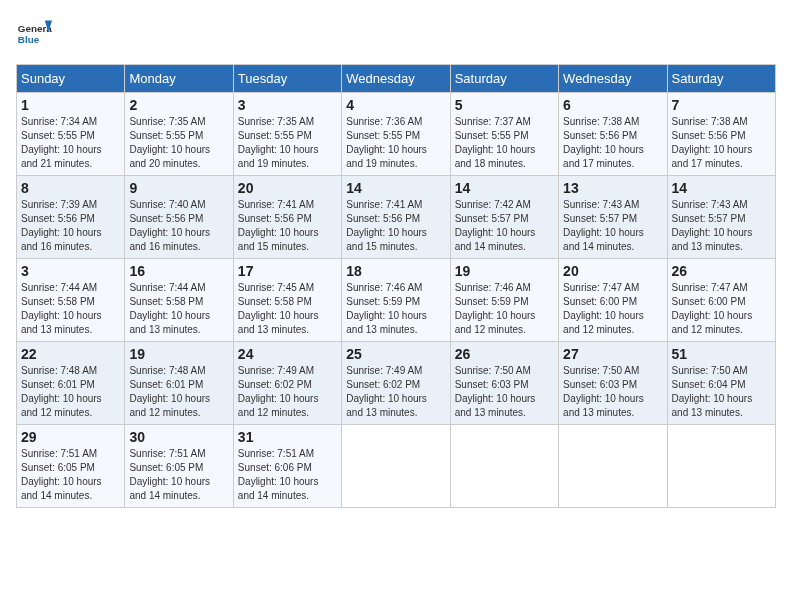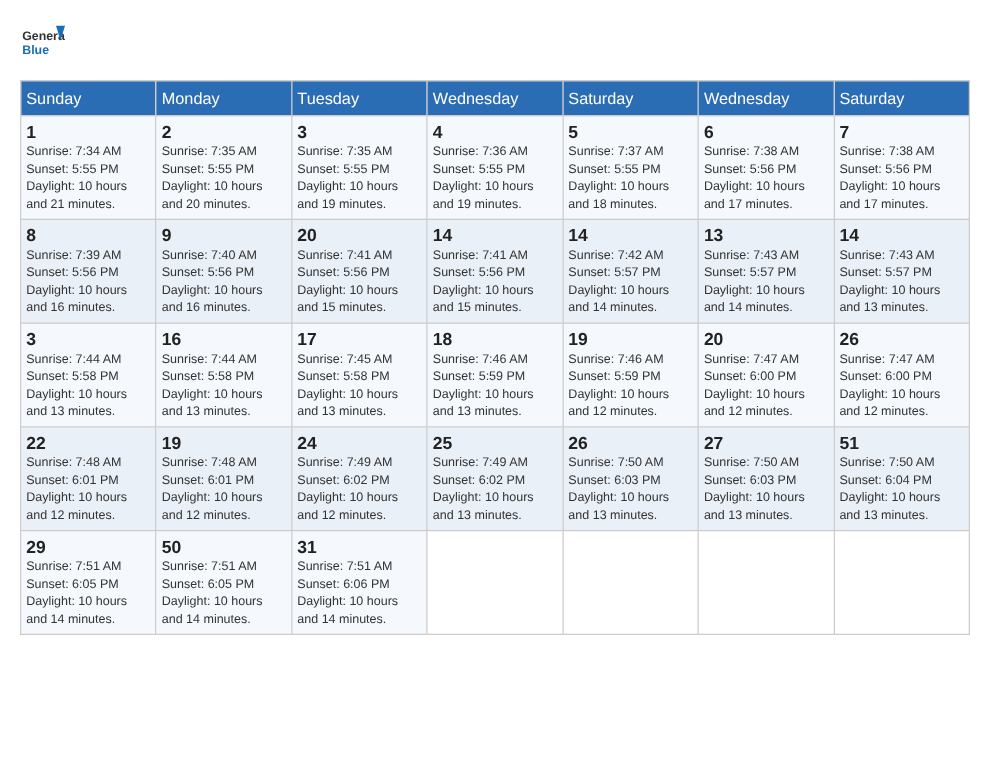--- a/index.html
+++ b/index.html
@@ -344,21 +344,21 @@
       <tr>
         <td>
         <div class="day-number">29</div>
         <div class="day-info">
           Sunrise: 7:51 AM<br>
           Sunset: 6:05 PM<br>
           Daylight: 10 hours and 14 minutes.
         </div>
       </td>
         <td>
-        <div class="day-number">50</div>
+        <div class="day-number">30</div>
         <div class="day-info">
           Sunrise: 7:51 AM<br>
           Sunset: 6:05 PM<br>
           Daylight: 10 hours and 14 minutes.
         </div>
       </td>
         <td>
         <div class="day-number">31</div>
         <div class="day-info">
           Sunrise: 7:51 AM<br>

